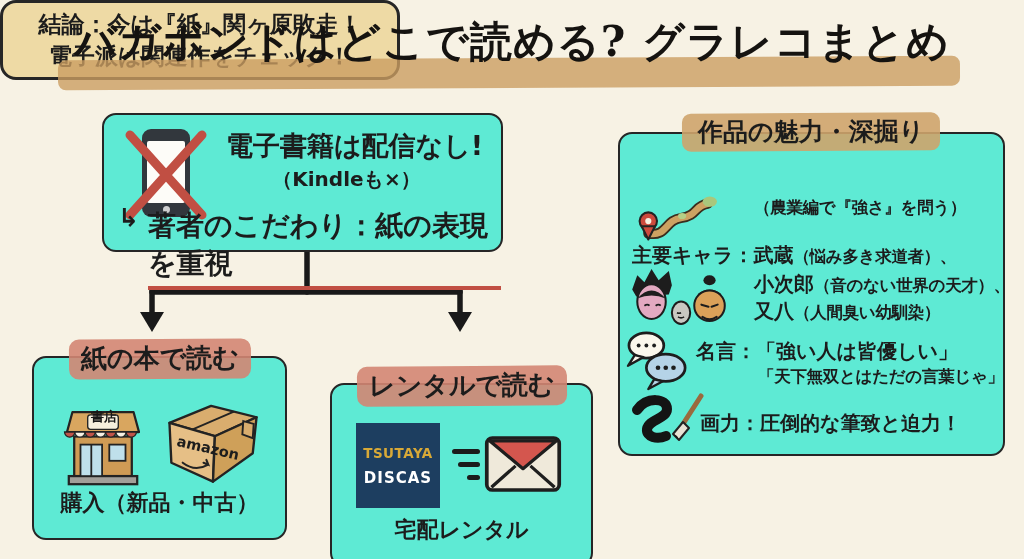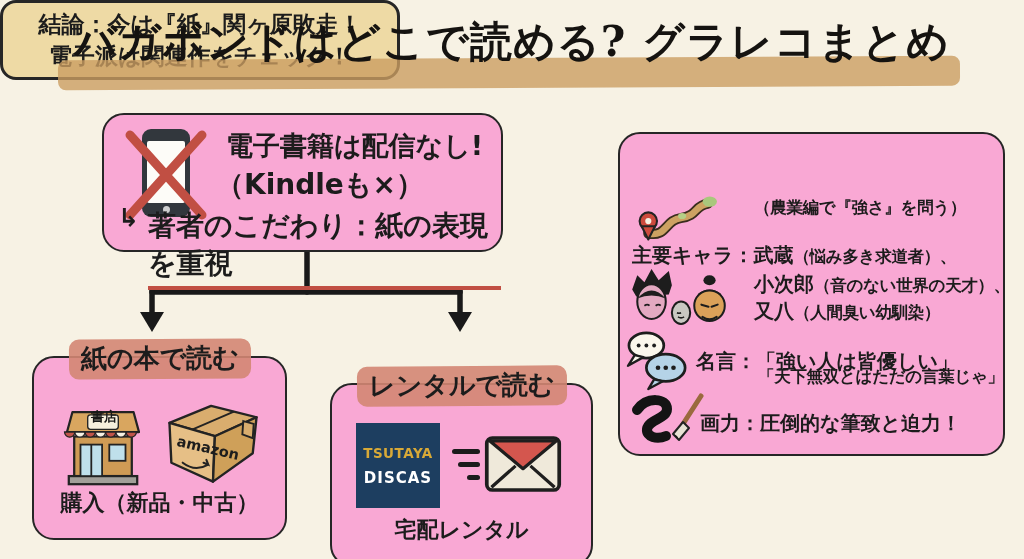--- a/index.html
+++ b/index.html
@@ -5,31 +5,31 @@
   html,body{margin:0;padding:0;background:#efe9d8;}
   .canvas{position:relative;width:1024px;height:559px;background:#f7f2e4;overflow:hidden;
           font-family:"DejaVu Sans",sans-serif;font-weight:700;color:#1c1c1c;}
   
   .title-wrap{position:absolute;left:0;top:14px;width:1024px;height:80px;}
   .title-hl{position:absolute;left:58px;top:44px;width:902px;height:30px;
             background:rgba(203,158,98,.8);border-radius:8px;transform:rotate(-.3deg);}
   .title{position:relative;margin:0;text-align:center;font-size:42px;letter-spacing:1px;
          font-family:"DejaVu Serif",serif;color:#151310;}
   
-  .box{position:absolute;background:#f9a8d4;border:2.5px solid #262626;border-radius:22px;box-sizing:border-box;}
+  .box{position:absolute;background:#5eead4;border:2.5px solid #262626;border-radius:14px;box-sizing:border-box;}
   
   .top-box{left:102px;top:113px;width:401px;height:139px;}
   .phone-wrap{position:absolute;left:16px;top:8px;width:92px;height:102px;}
   .phone-body{position:absolute;left:22px;top:6px;width:48px;height:88px;background:#32373d;
               border-radius:9px;}
   .phone-screen{position:absolute;left:5px;top:12px;width:38px;height:62px;background:#fdfcf8;border-radius:2px;}
   .phone-home{position:absolute;left:21px;bottom:4px;width:7px;height:7px;border-radius:50%;background:#cfcfcf;}
   .phone-x{position:absolute;left:0;top:0;}
   .top-heading{position:absolute;left:112px;right:8px;top:13px;text-align:center;font-size:27px;}
-  .top-sub{position:absolute;left:112px;right:24px;top:51px;text-align:left;font-size:28px;}
+  .top-sub{position:absolute;left:112px;right:24px;top:51px;text-align:center;font-size:20px;}
   .note-row{position:absolute;left:14px;top:92px;display:flex;align-items:flex-start;}
   .note-arrow{font-size:25px;line-height:1;margin-right:9px;transform:translateY(-2px);}
   .note-text{font-size:28px;border-bottom:4px solid #c14f43;padding-bottom:3px;}
   
   .branch{top:356px;height:184px;}
   .paper-box{left:32px;width:255px;padding-left:44px;}
   .rental-box{left:330px;width:263px;margin-top:27px;}
   .branch-label{position:absolute;left:0;top:-19px;width:100%;text-align:center;}
   .branch-label span{display:inline-block;background:rgba(211,134,115,.9);border-radius:10px;
                      padding:2px 12px 3px;font-size:26px;transform:rotate(-.4deg);}
@@ -152,20 +152,23 @@
       <svg width="78" height="58" viewBox="0 0 84 62">
         <rect x="3" y="3" width="78" height="56" rx="6" fill="#efe9da" stroke="#1e1e1e" stroke-width="4"></rect>
         <polygon points="6,6 78,6 42,36" fill="#d4564e" stroke="#1e1e1e" stroke-width="3.5" stroke-linejoin="round"></polygon>
         <path d="M8 56 L34 33 M76 56 L50 33" stroke="#1e1e1e" stroke-width="3.5" fill="none"></path>
       </svg>
     </div>
     <div class="cap">宅配レンタル</div>
   </div>
 
   <div class="box appeal">
+    <div class="panel-header">
+      <span>作品の魅力・深掘り</span>
+    </div>
 
     <div class="pline sm" style="left:134px;top:63px;">（農業編で『強さ』を問う）</div>
     <div class="picon" style="left:16px;top:58px;">
       <svg width="82" height="52" viewBox="0 0 80 50">
         <path d="M12 40 C30 44 28 27 44 25 C60 23 57 13 70 11" fill="none" stroke="#3a2d1d" stroke-width="10" stroke-linecap="round"></path>
         <path d="M12 40 C30 44 28 27 44 25 C60 23 57 13 70 11" fill="none" stroke="#cda262" stroke-width="6.5" stroke-linecap="round"></path>
         <ellipse cx="72" cy="9" rx="7" ry="5" fill="#a9c77c"></ellipse>
         <ellipse cx="45" cy="23" rx="4" ry="3" fill="#b5cf86"></ellipse>
         <circle cx="12" cy="28" r="8.5" fill="#cc4a3d" stroke="#232323" stroke-width="2"></circle>
         <polygon points="5.5,33 18.5,33 12,46" fill="#cc4a3d" stroke="#232323" stroke-width="2" stroke-linejoin="round"></polygon>
@@ -190,21 +193,21 @@
         <path d="M16 38 q3 -2 5 0 M27 38 q3 -2 5 0" stroke="#1d1d1d" stroke-width="1.8" fill="none"></path>
         <ellipse cx="52" cy="45" rx="9" ry="11" fill="#c9c8c2" stroke="#1d1d1d" stroke-width="2"></ellipse>
         <path d="M48 45 q2 1 4 0 M49 49 q3 2 6 0" stroke="#1d1d1d" stroke-width="1.5" fill="none"></path>
         <circle cx="80" cy="38" r="15" fill="#dba159" stroke="#1d1d1d" stroke-width="2"></circle>
         <path d="M66 33 A15 15 0 0 1 94 33 L91 26 Q80 18 69 26 Z" fill="#1d1d1d"></path>
         <ellipse cx="80" cy="13" rx="6" ry="5" fill="#1d1d1d"></ellipse>
         <path d="M72 37 l7 2 M88 37 l-6 2 M73 49 q7 5 14 0" stroke="#1d1d1d" stroke-width="2" fill="none" stroke-linecap="round"></path>
       </svg>
     </div>
 
-    <div class="pline" style="left:76px;top:204px;margin-top:10px;">
+    <div class="pline" style="left:76px;top:204px;">
       <span>名言：</span><span>「強い人は皆優しい」</span>
     </div>
     <div class="pline sm" style="left:138px;top:232px;">「天下無双とはただの言葉じゃ」</div>
     <div class="picon" style="left:4px;top:196px;">
       <svg width="68" height="62" viewBox="0 0 70 64">
         <ellipse cx="23" cy="16" rx="18" ry="13" fill="#fbf7ec" stroke="#1d1d1d" stroke-width="2.8"></ellipse>
         <polygon points="11,26 4,37 20,28" fill="#fbf7ec" stroke="#1d1d1d" stroke-width="2.4" stroke-linejoin="round"></polygon>
         <circle cx="15" cy="16" r="2" fill="#1d1d1d"></circle>
           <circle cx="23" cy="16" r="2" fill="#1d1d1d"></circle>
           <circle cx="31" cy="16" r="2" fill="#1d1d1d"></circle>

